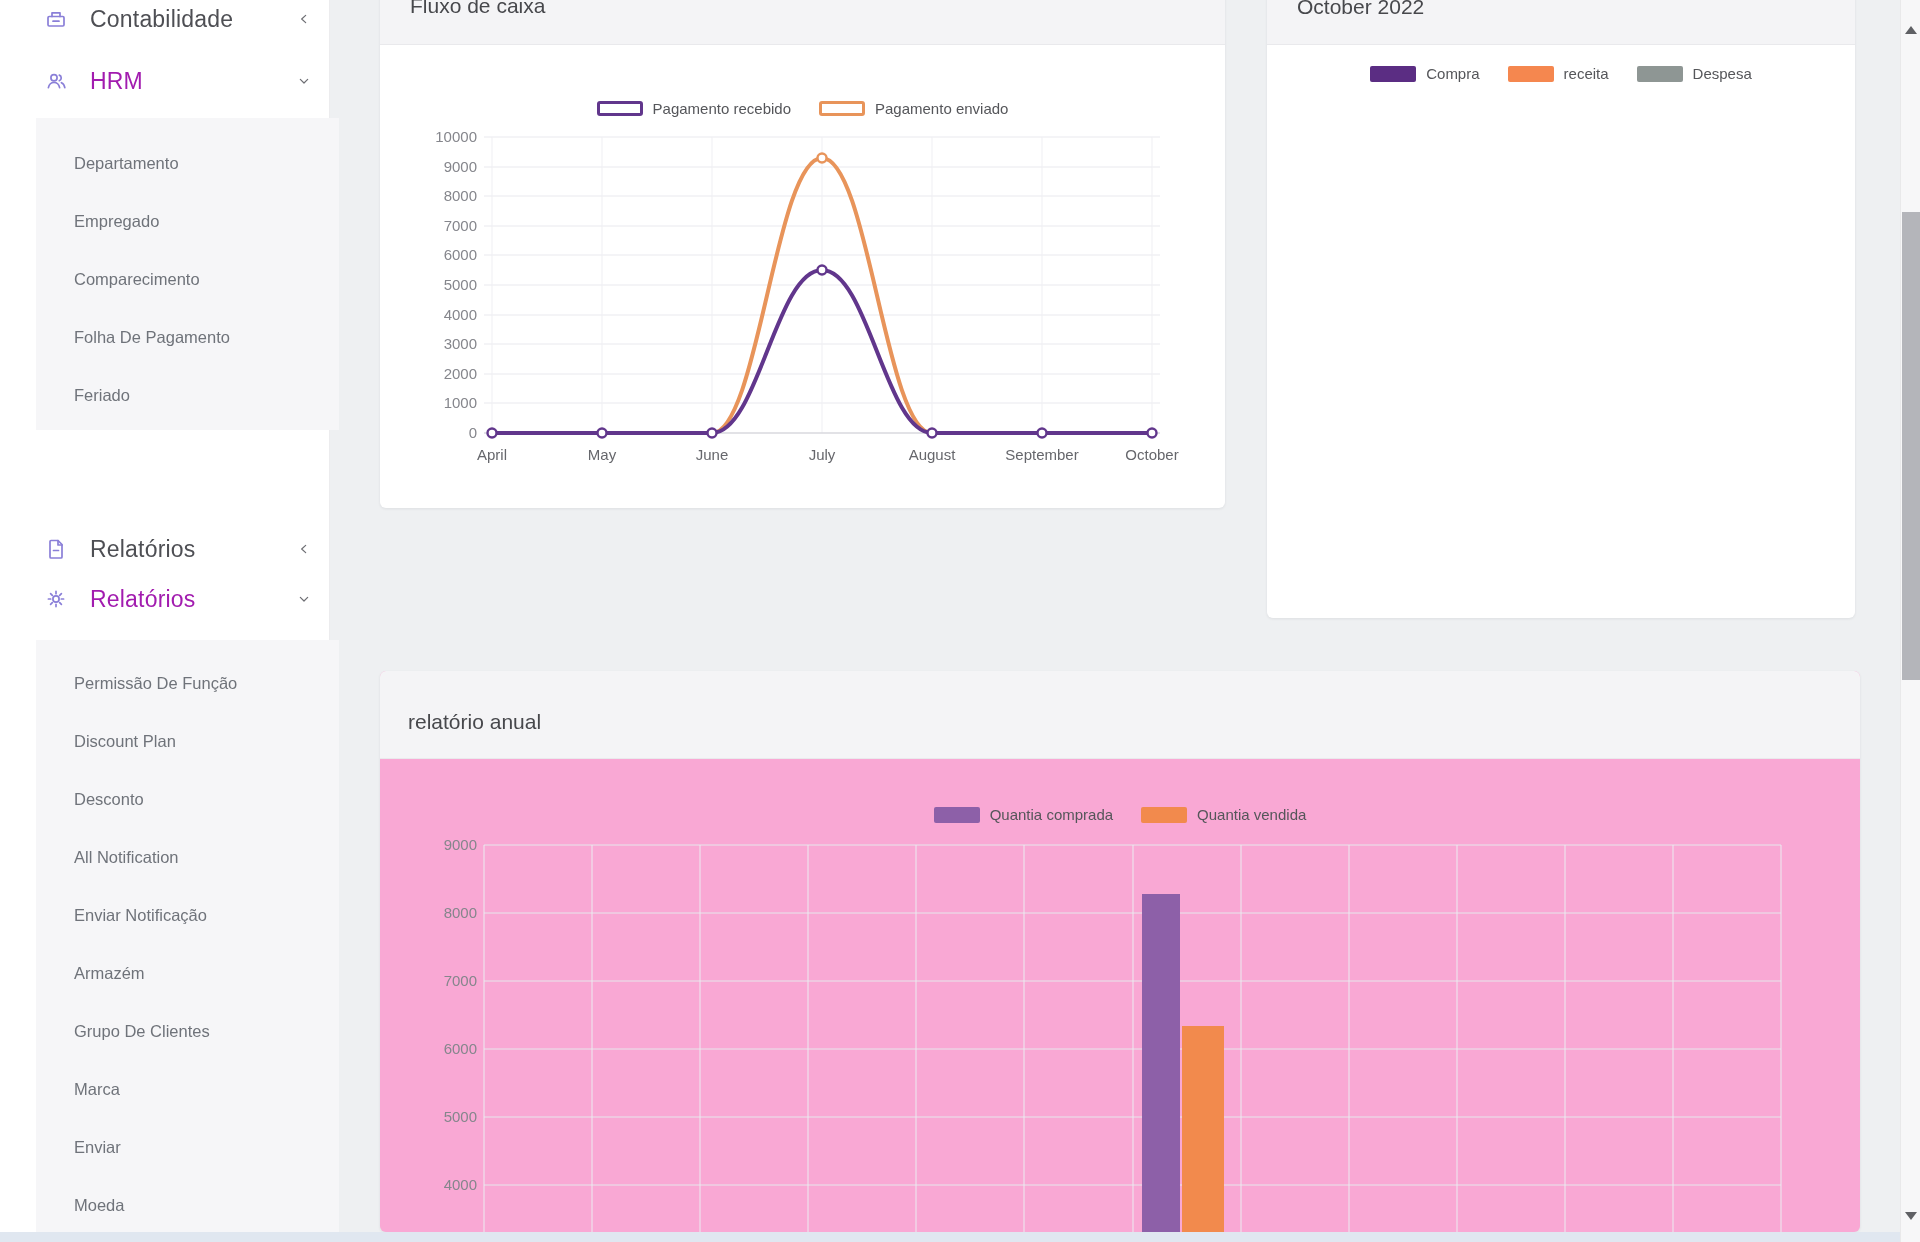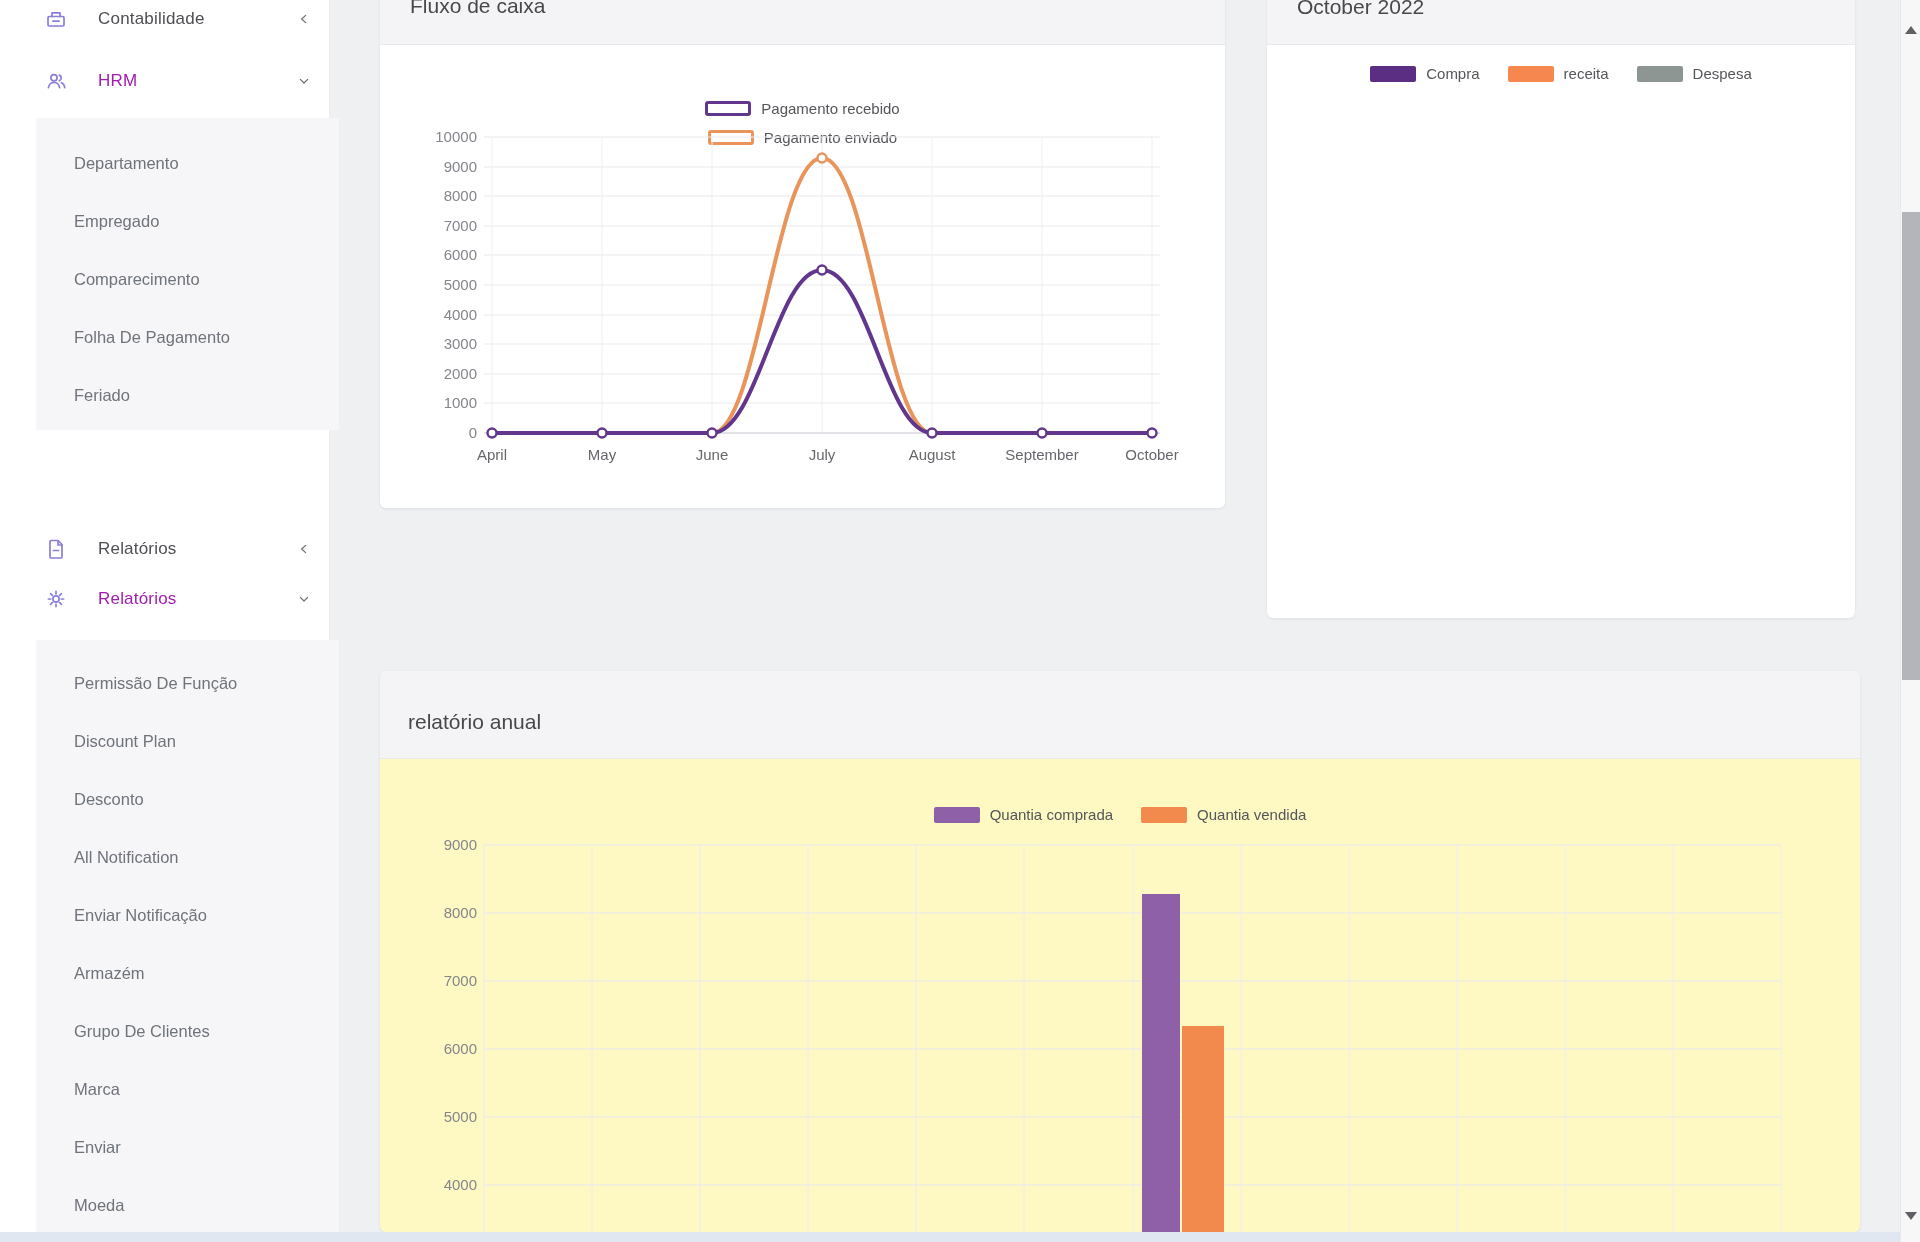--- a/index.html
+++ b/index.html
@@ -5,21 +5,21 @@
   * { margin:0; padding:0; box-sizing:border-box; }
   html,body { width:1920px; height:1242px; overflow:hidden; }
   body { background:#eef0f2; font-family:"Liberation Sans", sans-serif; position:relative; }
 
   
   .sidebar { position:absolute; left:0; top:0; width:330px; height:1242px;
              background:#ffffff; border-right:1px solid #ececee; z-index:2; }
   .nav-item { position:absolute; left:0; width:330px; height:62px;
               display:flex; align-items:center; padding-left:44px; cursor:pointer; }
   .nav-item .nav-icon { width:24px; height:24px; margin-right:22px; flex:0 0 24px; }
-  .nav-item .nav-label { font-size:17px; color:#4e4f54; letter-spacing:.2px;margin-left:8px; }
+  .nav-item .nav-label { font-size:23px; color:#4e4f54; letter-spacing:.2px; }
   .nav-item.active .nav-label { color:#a21caf; }
   .nav-icon svg { stroke:#8a7fd8; fill:none; stroke-width:1.7; stroke-linecap:round; stroke-linejoin:round; }
   .chev { position:absolute; right:18px; top:50%; margin-top:-8px; width:16px; height:16px; }
   .chev svg { stroke:#6d6e73; fill:none; stroke-width:1.8; stroke-linecap:round; stroke-linejoin:round; }
 
   .submenu { position:absolute; left:36px; width:303px; background:#f6f6f8; }
   .submenu-item { height:58px; display:flex; align-items:center; padding-left:38px;
                   font-size:16.5px; color:#6f737a; cursor:pointer; }
 
   
@@ -30,27 +30,27 @@
   .card-title { font-size:21px; color:#47484c; }
 
   .legend-row { display:flex; justify-content:center; align-items:center; gap:12px; }
   .legend-item { display:flex; align-items:center; gap:10px; margin:0 8px; cursor:pointer;text-align:center; }
   .legend-label { font-size:15px; color:#55565a; }
   .sw-outline { width:46px; height:15px; border-radius:3px; background:#fff; }
   .sw-fill { width:46px; height:16px; border-radius:2px; }
 
   #card-cashflow { left:380px; top:-60px; width:845px; height:568px; }
   #card-cashflow .card-header { height:105px; padding:0 0 26px 30px; }
-  #cashflow-legend { position:absolute; left:0; top:160px; width:845px;flex-direction:column; }
+  #cashflow-legend { position:absolute; left:0; top:160px; width:845px; }
 
   #card-october { left:1267px; top:-55px; width:588px; height:673px; }
   #card-october .card-header { height:100px; padding:0 0 25px 30px; }
   #october-legend { position:absolute; left:0; top:120px; width:588px; }
 
-  #card-annual { left:380px; top:671px; width:1480px; height:561px; background:#fef9c3; }
+  #card-annual { left:380px; top:671px; width:1480px; height:561px; background:#f9a8d4; }
   #card-annual .card-header { height:88px; padding:0 0 24px 28px; background:#f4f4f6; }
   #annual-legend { position:absolute; left:0; top:135px; width:1480px; }
 
   .chart-svg { position:absolute; left:0; top:0; }
   .tick-text { font-size:15px; fill:#85868c; }
   .month-text { font-size:15px; fill:#66676c; }
 
   
   .v-scrollbar { position:absolute; right:0; top:0; width:20px; height:1242px;
                  background:#f7f7f8; border-left:1px solid #e9e9ea; z-index:5; }

